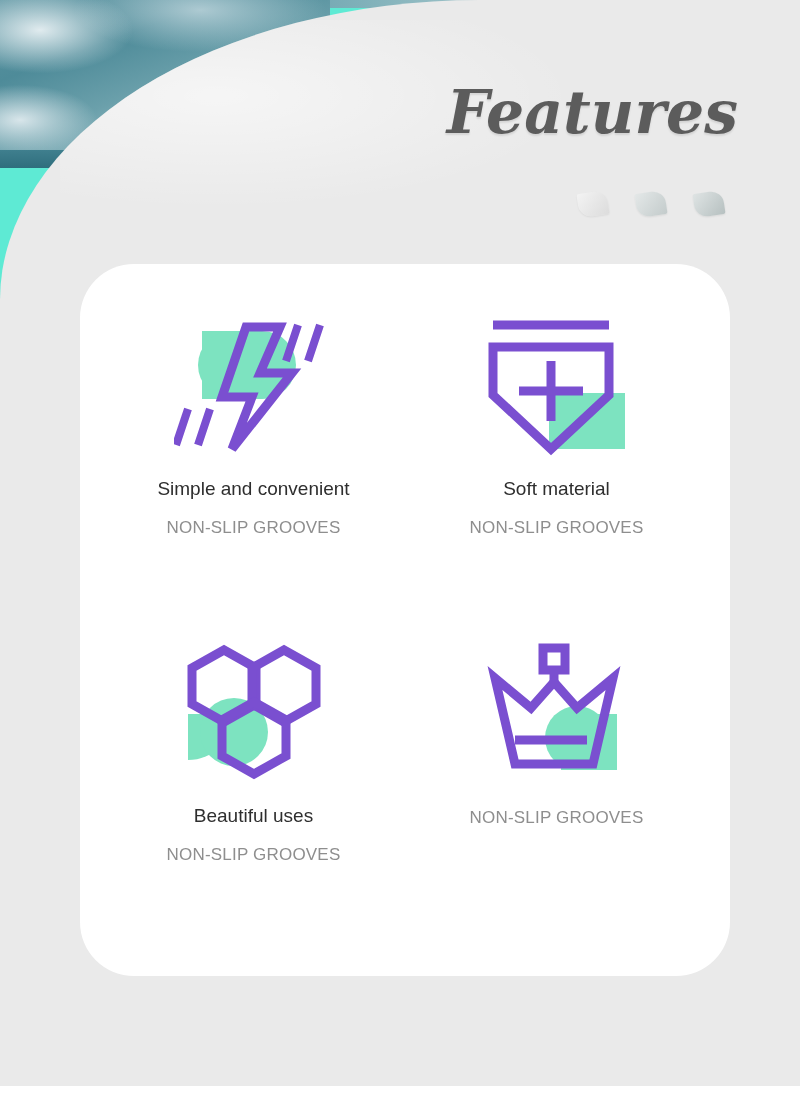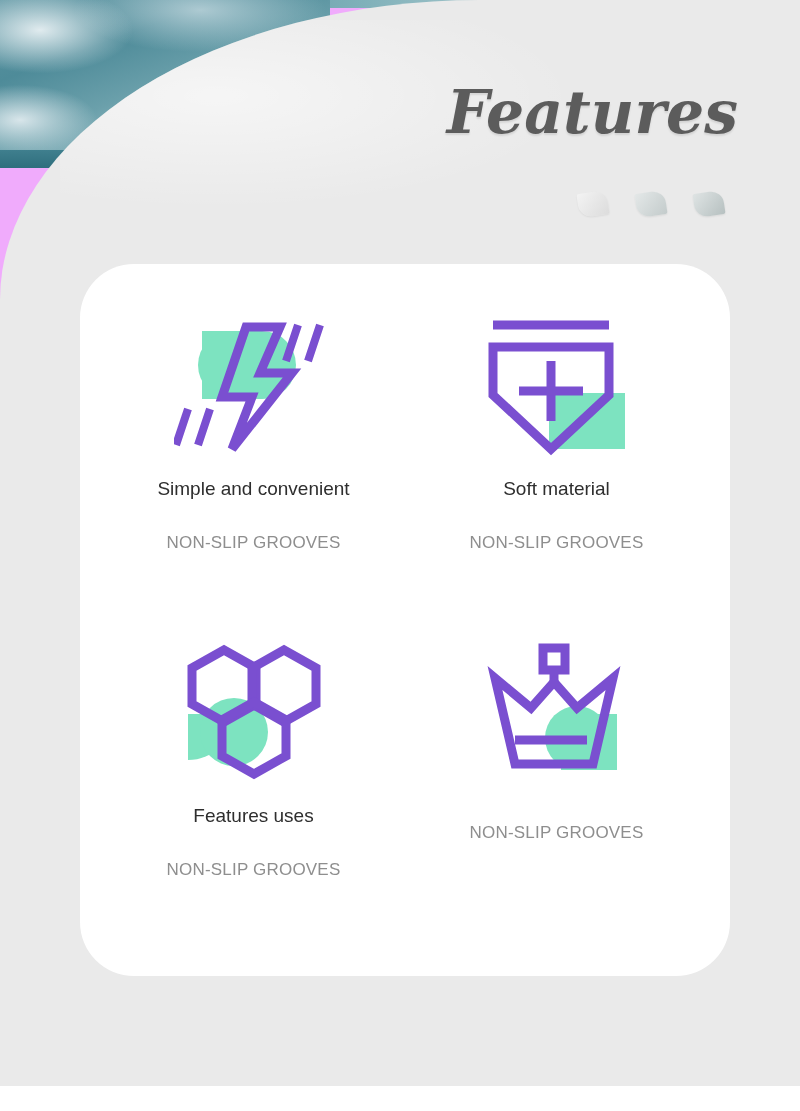--- a/index.html
+++ b/index.html
@@ -10,21 +10,21 @@
     width: 800px;
     height: 1111px;
     background: #ffffff;
     font-family: "Liberation Sans", sans-serif;
     overflow: hidden;
   }
   .page {
     position: relative;
     width: 800px;
     height: 1111px;
-    background: #f0abfc;
+    background: #5eead4;
     overflow: hidden;
   }
 
   
   .photo-band {
     position: absolute;
     left: 0; top: 0;
     width: 800px; height: 8px;
     background: linear-gradient(90deg,#4e8e9c 0%, #5d97a4 25%, #7fb0b9 45%, #9fc3c9 60%, #6fa3ae 80%, #4d8d9b 100%);
   }
@@ -135,21 +135,21 @@
   .icon-wrap svg { display: block; }
   .feat-title {
     margin-top: 14px;
     font-size: 19px;
     color: #2e2e2e;
     font-family: "Liberation Sans", sans-serif;
     line-height: 1.2;
     text-align: center;
   }
   .feat-sub {
-    margin-top: 32px;
+    margin-top: 17px;
     font-size: 17px;
     color: #8e8e8e;
     letter-spacing: 0.2px;
     font-family: "Liberation Sans", sans-serif;
     text-align: center;
   }
 
   
   .bottom-strip {
     position: absolute;
@@ -224,21 +224,21 @@
           <svg width="160" height="150" viewBox="0 0 160 150">
             <path d="M14 78 h46 a46 46 0 0 1 -46 46 z" fill="#7de3c0"></path>
             <circle cx="60" cy="96" r="34" fill="#7de3c0"></circle>
             <g stroke="#7a4fd0" stroke-width="9" fill="none" stroke-linejoin="miter">
               <polygon points="50,14 82,32 82,68 50,86 18,68 18,32"></polygon>
               <polygon points="110,14 142,32 142,68 110,86 78,68 78,32"></polygon>
               <polygon points="80,66 112,84 112,120 80,138 48,120 48,84"></polygon>
             </g>
           </svg>
         </div>
-        <div class="feat-title">Features uses</div>
+        <div class="feat-title">Beautiful uses</div>
         <div class="feat-sub">NON-SLIP GROOVES</div>
       </div>
 
       <div class="cell">
         <div class="icon-wrap">
           <svg width="160" height="150" viewBox="0 0 160 150">
             <path d="M84 78 h56 v56 h-56 a0 0 0 0 1 0 0 z" fill="#7de3c0"></path>
             <circle cx="100" cy="102" r="32" fill="#7de3c0"></circle>
             <g stroke="#7a4fd0" stroke-width="9" fill="none" stroke-linejoin="miter" stroke-linecap="butt">
               <rect x="66" y="12" width="22" height="22"></rect>

